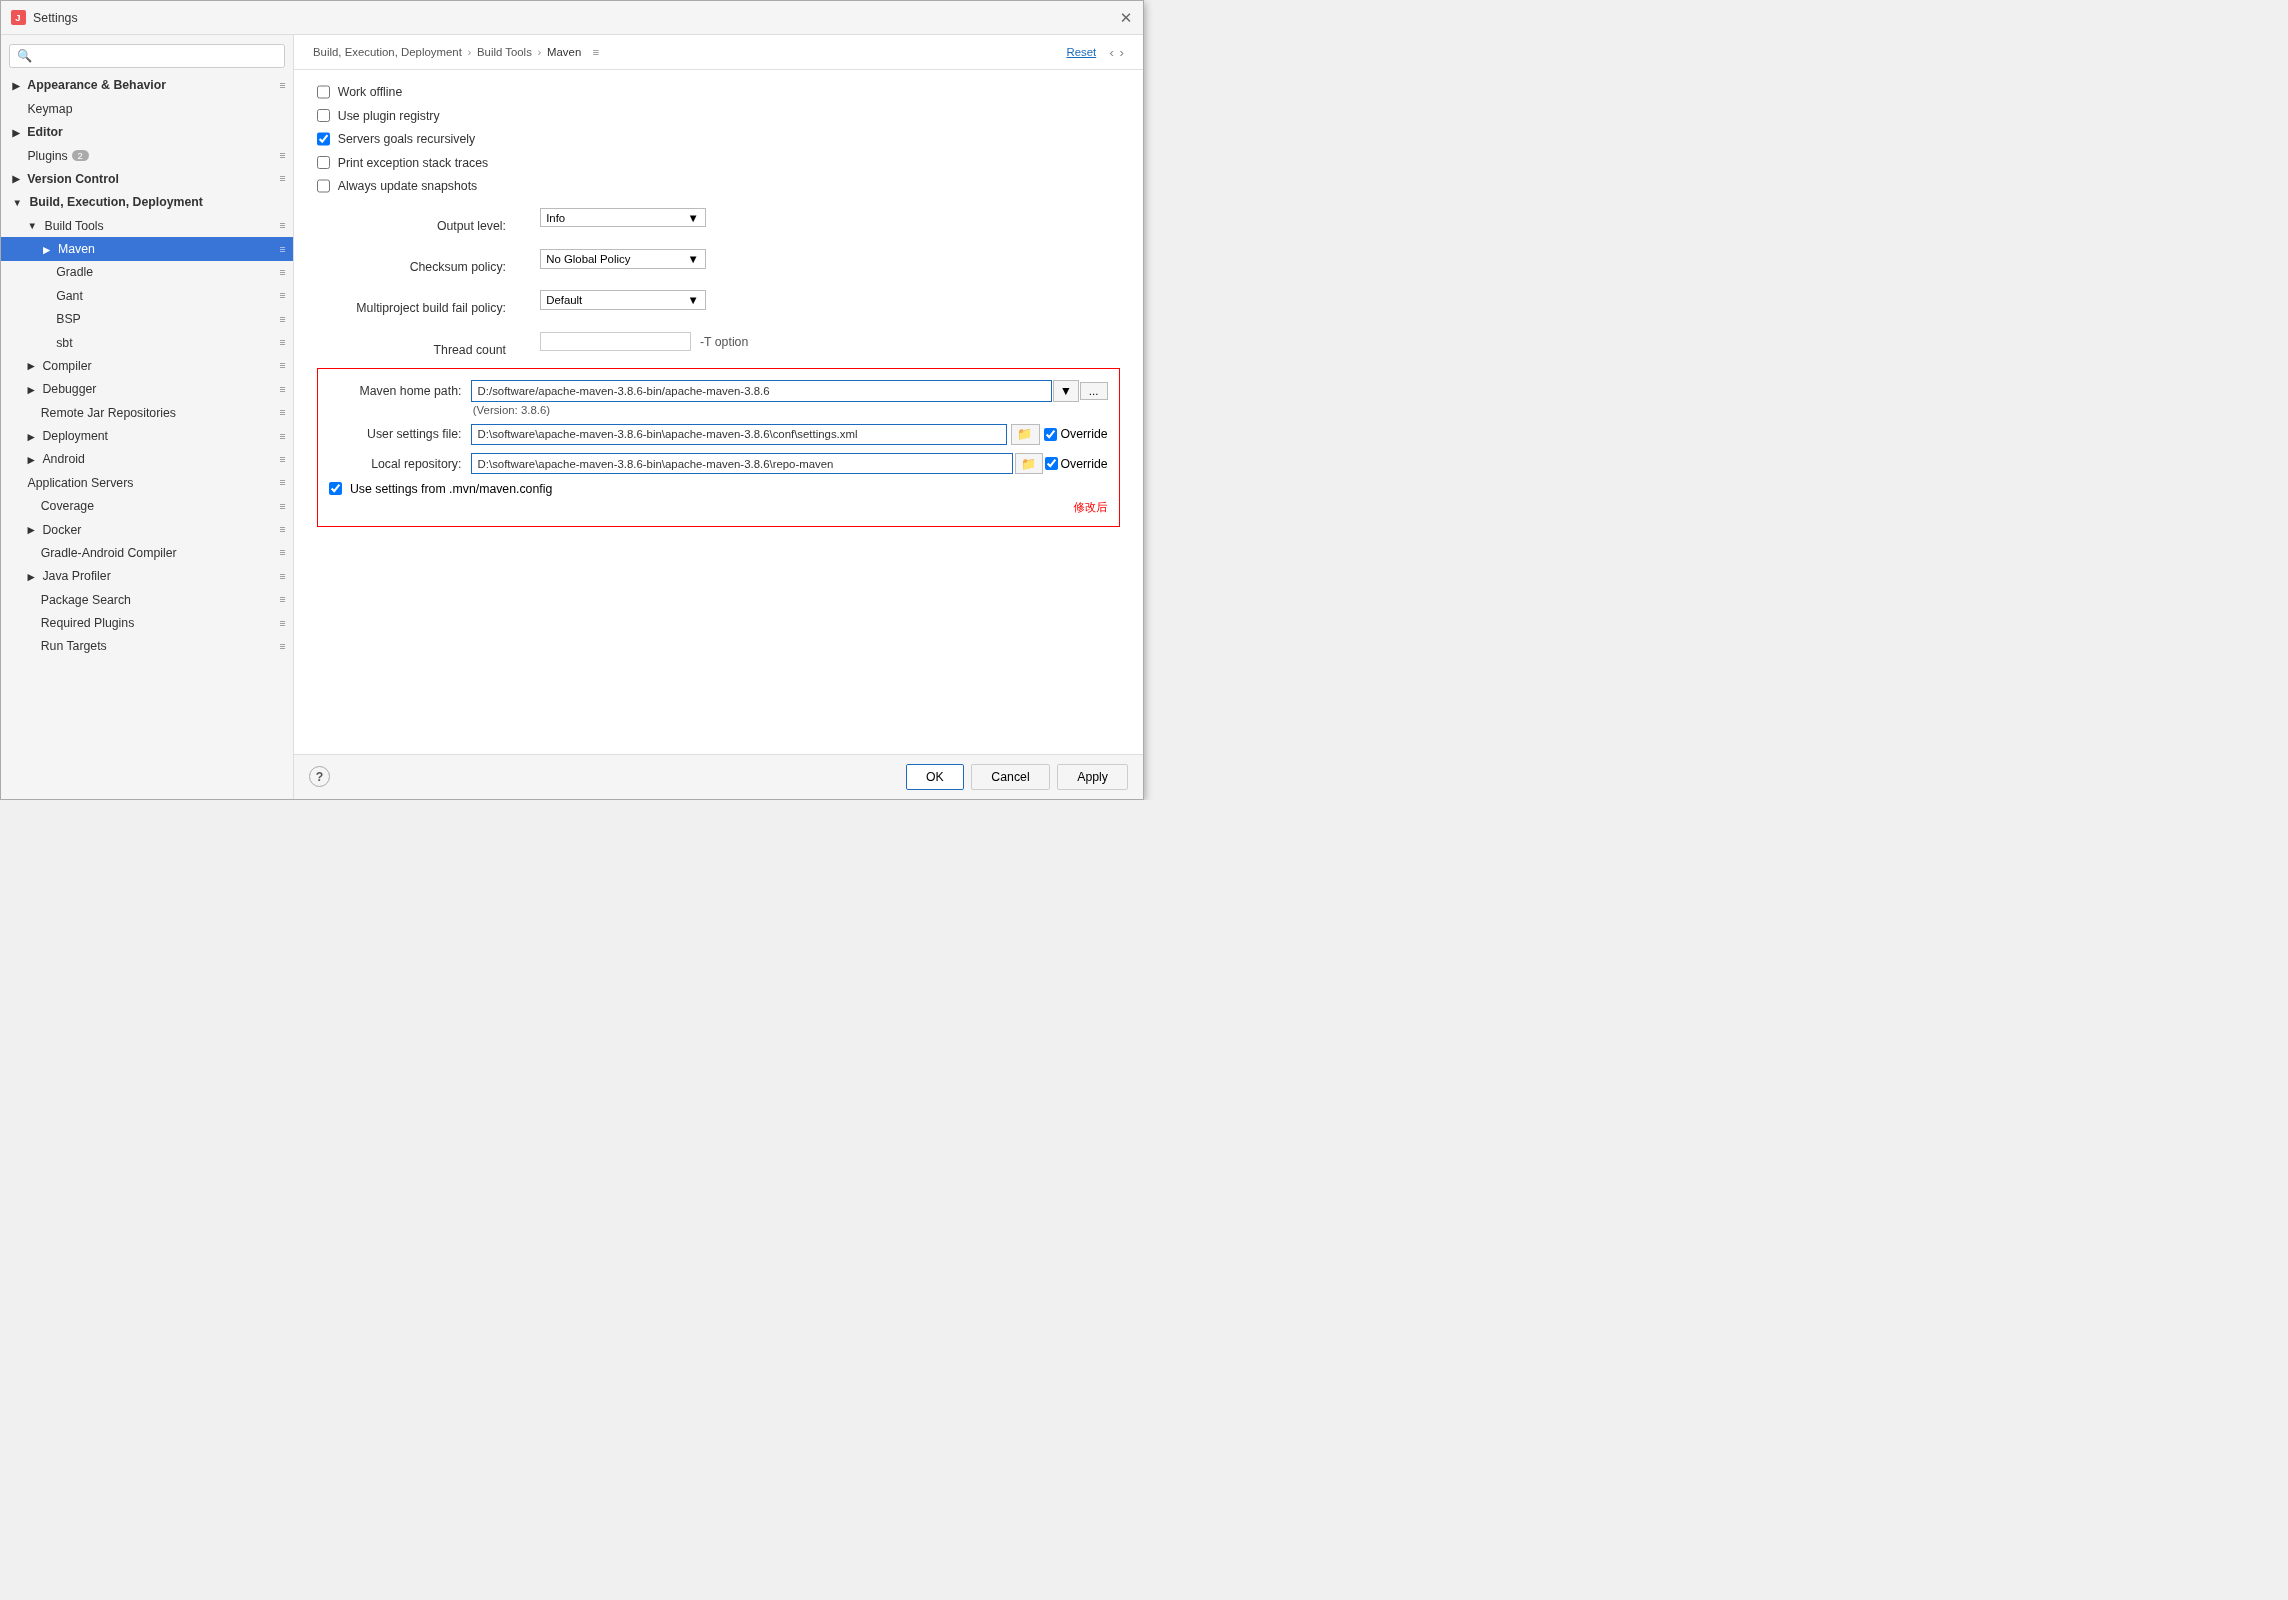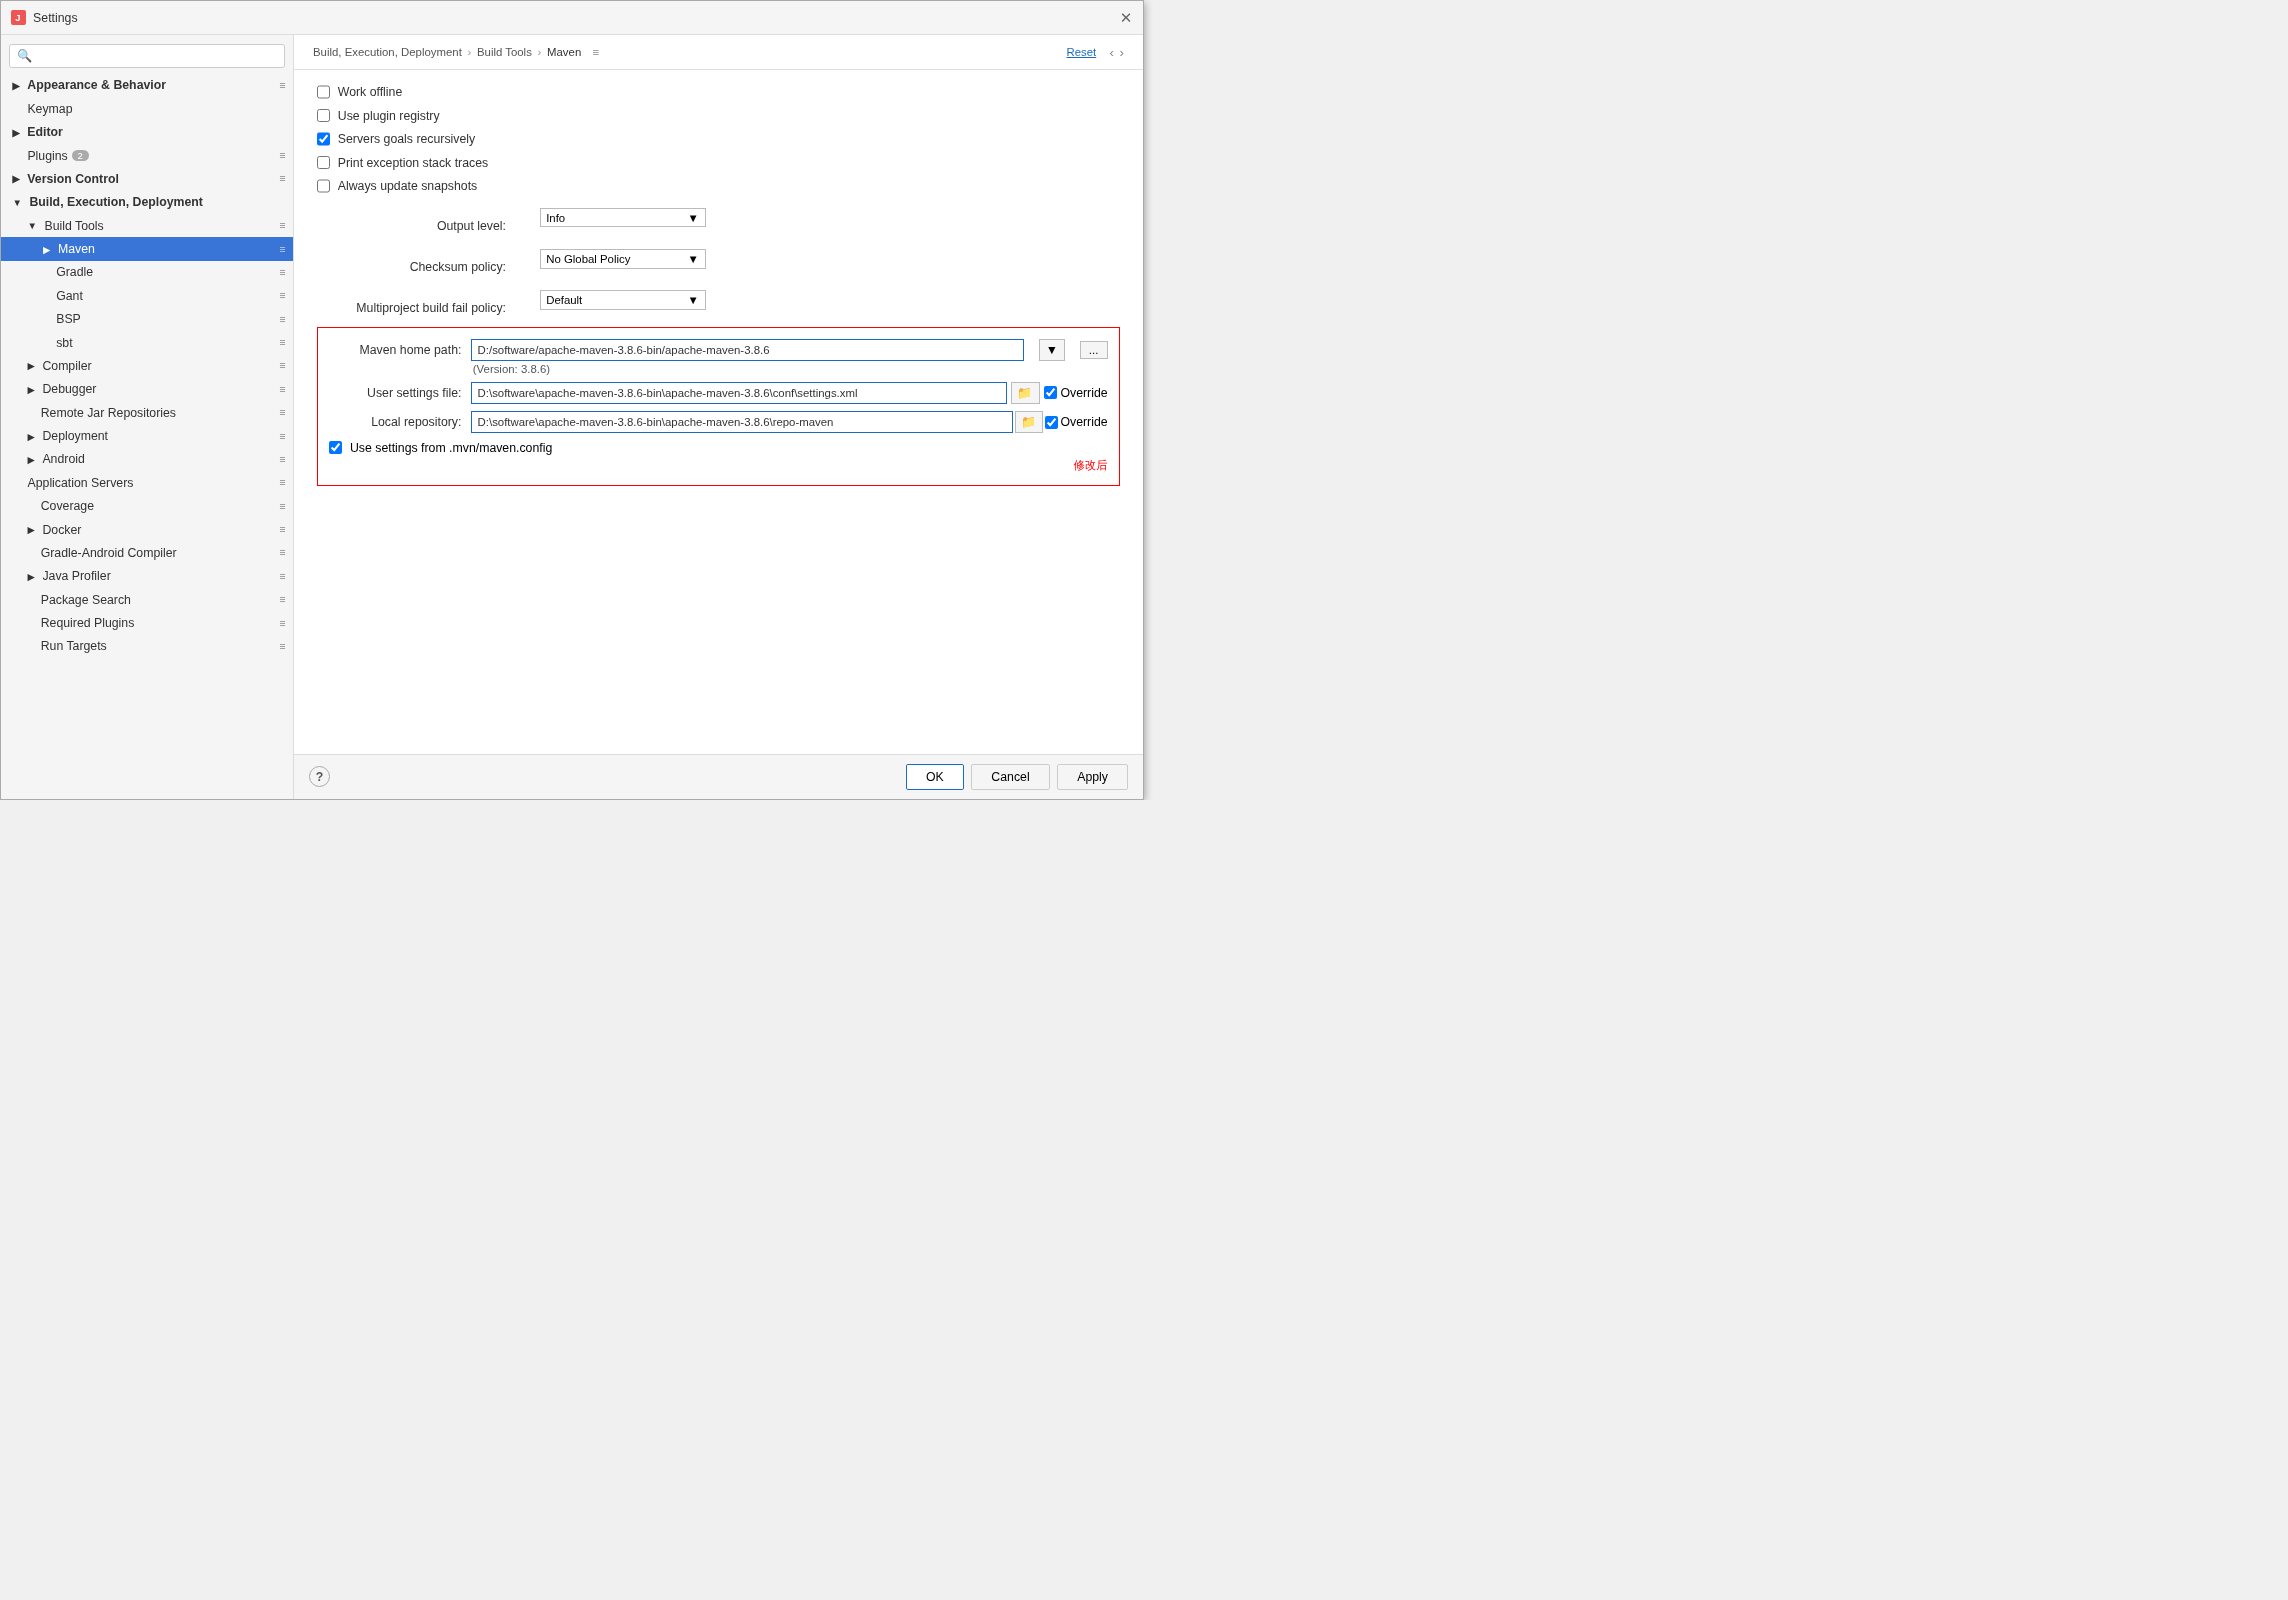--- a/index.html
+++ b/index.html
@@ -320,27 +320,34 @@
         <div class="form-row">
           <span class="form-label">Multiproject build fail policy:</span>
           <div class="form-control">
             <div class="dropdown-select" style="min-width:166px;">
               <span>Default</span>
               <span>▼</span>
             </div>
           </div>
         </div>
 
+        <div class="form-row">
+          <span class="form-label">Thread count</span>
+          <div class="form-control">
+            <input type="text" class="text-input" style="width: 114px;">
+            <span class="t-option">-T option</span>
+          </div>
+        </div>
 
         <div class="path-section">
 
           <div class="path-row">
             <span class="path-label">Maven home path:</span>
             <div class="path-input-group">
-              <div style="display:flex;align-items:center;gap:15px;">
+              <div style="display:flex;align-items:center;gap:1px;">
                 <input type="text" class="path-input" style="flex: 1 1 0%;" value="D:/software/apache-maven-3.8.6-bin/apache-maven-3.8.6">
                 <span style="border:0.9px solid #bbb;background:#f5f5f5;padding:2.8px 5.7px;cursor:pointer;">▼</span>
                 <span class="btn-small">...</span>
               </div>
               <div class="version-text">(Version: 3.8.6)</div>
             </div>
           </div>
 
           <div class="path-row">
             <span class="path-label">User settings file:</span>

